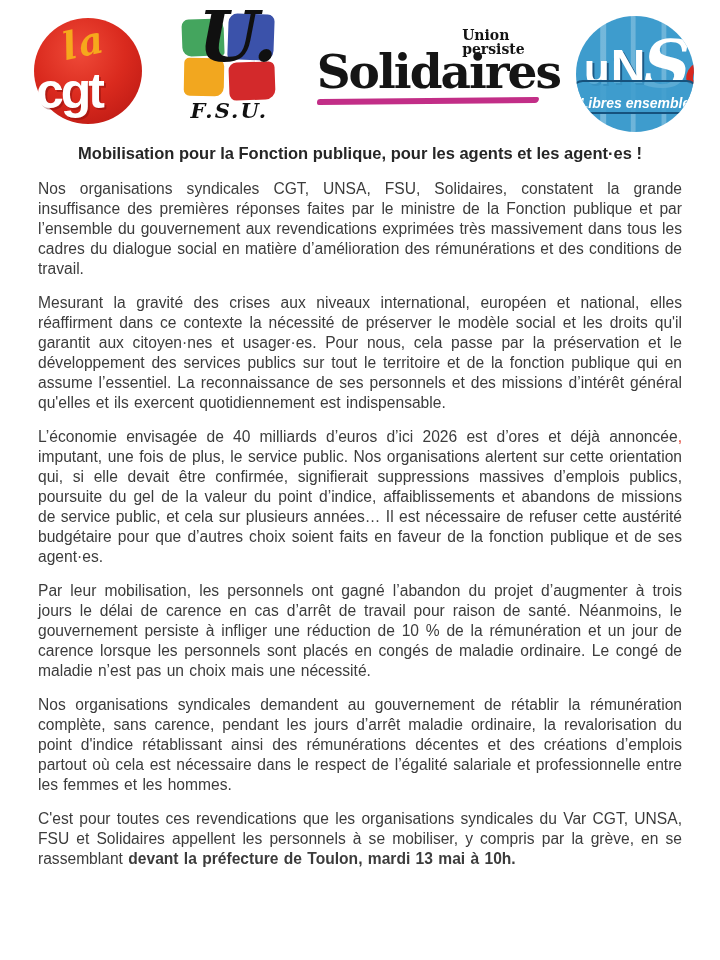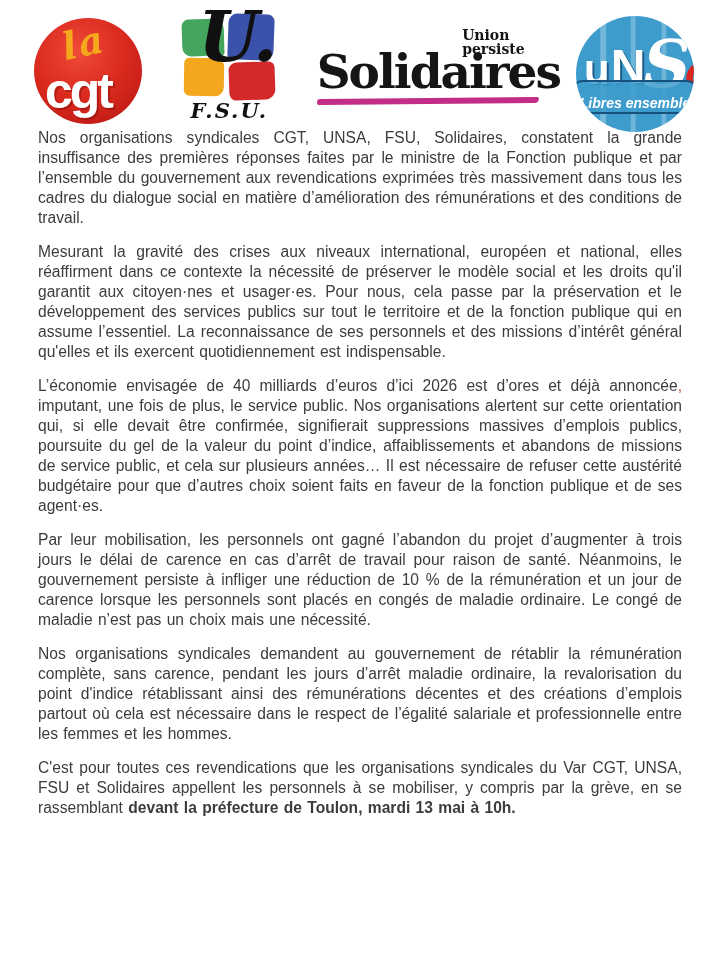--- a/index.html
+++ b/index.html
@@ -40,21 +40,21 @@
   }
   .cgt-script {
     position: absolute; top: 2px; left: 28px;
     font-family: "DejaVu Serif", serif;
     font-style: italic; font-weight: bold;
     font-size: 38px; color: #f6a81c;
     transform: rotate(-12deg);
     letter-spacing: 2px;
   }
   .cgt-word {
-    position: absolute; bottom: 4px; left: 11px;
+    position: absolute; bottom: 4px; left: 2px;
     font-weight: bold; font-size: 50px;
     letter-spacing: -3px; color: #ffffff;
     text-shadow: 2px 2px 0 rgba(110, 5, 5, 0.35);
   }
 
   
   .fsu-logo { position: relative; width: 112px; margin-top: 0; text-align: center; flex: 0 0 auto; }
   .fsu-grid { position: relative; width: 94px; height: 84px; margin: 0 auto; }
   .fsu-sq { position: absolute; }
   .fsu-sq.green  { left: 0;    top: 5px;  width: 42px; height: 37px; background: #44a55e; border-radius: 7px 10px 3px 9px; transform: rotate(-2deg); }
@@ -192,20 +192,21 @@
           <span class="unsa-letter-n">N</span>
           <span class="unsa-letter-s">S</span>
           <span class="unsa-letter-a">a</span>
         </div>
         <div class="unsa-banner">Libres ensemble</div>
       </div>
     </div>
 
   </header>
 
+  <h1 class="doc-title">Mobilisation pour la Fonction publique, pour les agents et les agent·es !</h1>
 
   <main class="doc-body">
       <p class="para"><span>Nos organisations syndicales CGT, UNSA, FSU, Solidaires, constatent la grande insuffisance des premières réponses faites par le ministre de la Fonction publique et par l’ensemble du gouvernement aux revendications exprimées très massivement dans tous les cadres du dialogue social en matière d’amélioration des rémunérations et des conditions de travail.</span></p>
       <p class="para"><span>Mesurant la gravité des crises aux niveaux international, européen et national, elles réaffirment dans ce contexte la nécessité de préserver le modèle social et les droits qu'il garantit aux citoyen·nes et usager·es. Pour nous, cela passe par la préservation et le développement des services publics sur tout le territoire et de la fonction publique qui en assume l’essentiel. La reconnaissance de ses personnels et des missions d’intérêt général qu'elles et ils exercent quotidiennement est indispensable.</span></p>
       <p class="para"><span>L’économie envisagée de 40 milliards d’euros d’ici 2026 est d’ores et déjà annoncée</span><span style="color: rgb(224, 67, 52);">,</span><span> imputant, une fois de plus, le service public. Nos organisations alertent sur cette orientation qui, si elle devait être confirmée, signifierait suppressions massives d’emplois publics, poursuite du gel de la valeur du point d’indice, affaiblissements et abandons de missions de service public, et cela sur plusieurs années… Il est nécessaire de refuser cette austérité budgétaire pour que d’autres choix soient faits en faveur de la fonction publique et de ses agent·es.</span></p>
       <p class="para"><span>Par leur mobilisation, les personnels ont gagné l’abandon du projet d’augmenter à trois jours le délai de carence en cas d’arrêt de travail pour raison de santé. Néanmoins, le gouvernement persiste à infliger une réduction de 10 % de la rémunération et un jour de carence lorsque les personnels sont placés en congés de maladie ordinaire. Le congé de maladie n’est pas un choix mais une nécessité.</span></p>
       <p class="para"><span>Nos organisations syndicales demandent au gouvernement de rétablir la rémunération complète, sans carence, pendant les jours d’arrêt maladie ordinaire, la revalorisation du point d'indice rétablissant ainsi des rémunérations décentes et des créations d’emplois partout où cela est nécessaire dans le respect de l’égalité salariale et professionnelle entre les femmes et les hommes.</span></p>
       <p class="para"><span>C'est pour toutes ces revendications que les organisations syndicales du Var CGT, UNSA, FSU et Solidaires appellent les personnels à se mobiliser, y compris par la grève, en se rassemblant </span><span class="bold">devant la préfecture de Toulon, mardi 13 mai à 10h.</span></p>
     </main>
 

